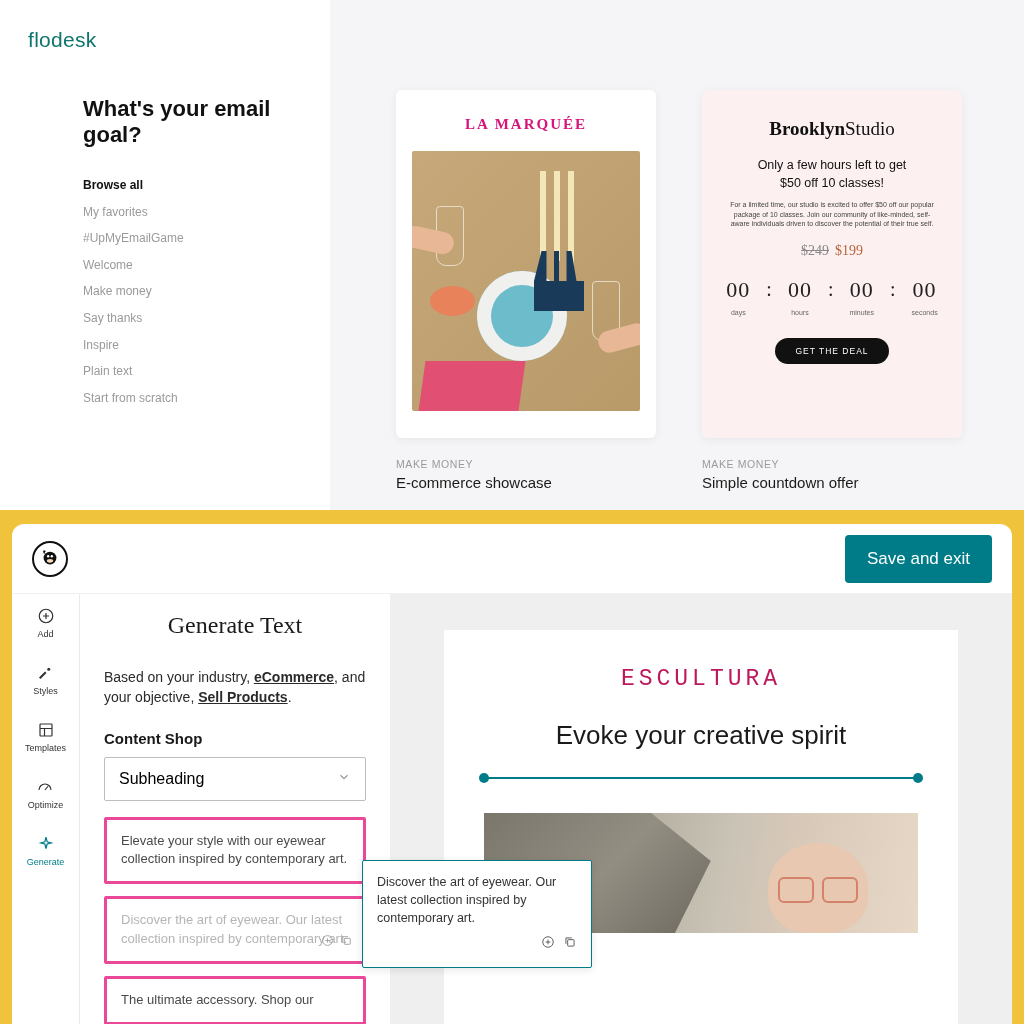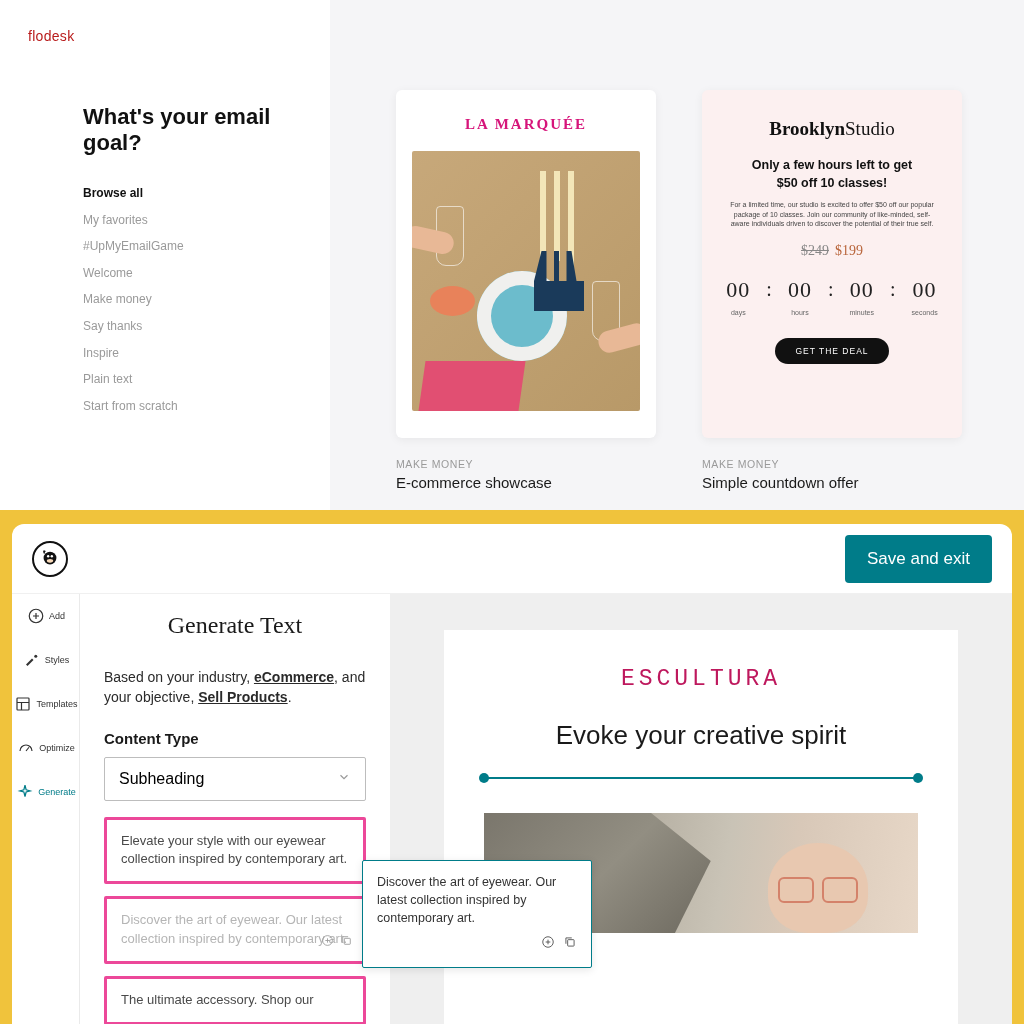--- a/index.html
+++ b/index.html
@@ -1,21 +1,21 @@
 <!DOCTYPE html>
 <html><head>
 <meta charset="utf-8">
 <style>
 * { margin: 0; padding: 0; box-sizing: border-box; }
 body { font-family: -apple-system, BlinkMacSystemFont, "Segoe UI", Helvetica, Arial, sans-serif; background: #f5f5f7; width: 1024px; height: 1024px; overflow: hidden; }
 
 
 .flodesk-section { background: #f5f5f7; height: 510px; display: flex; }
 .flodesk-sidebar { background: #fff; width: 330px; padding: 28px 28px 0 28px; }
-.flodesk-logo { font-size: 14px; font-weight: 500; letter-spacing: 0.3px; color: #b91c1c; margin-bottom: 60px; }
+.flodesk-logo { font-size: 21px; font-weight: 500; letter-spacing: 0.3px; color: #0f766e; margin-bottom: 44px; }
 .flodesk-heading { font-size: 22px; font-weight: 600; color: #111; margin-left: 55px; margin-bottom: 28px; }
 .flodesk-nav { margin-left: 55px; display: flex; flex-direction: column; gap: 8px; }
 .flodesk-nav-item { font-size: 12px; color: #9a9a9a; cursor: pointer; line-height: 1.55; }
 .flodesk-nav-item.active { color: #111; font-weight: 600; }
 
 .flodesk-main { flex: 1; padding: 90px 14px 20px 66px; display: flex; gap: 46px; }
 .template-card { width: 260px; }
 .template-preview { background: #fff; border-radius: 6px; box-shadow: 0 2px 10px rgba(0,0,0,0.06); padding: 16px 16px 20px 16px; height: 348px; display: flex; flex-direction: column; align-items: center; }
 .template-meta { margin-top: 20px; }
 .template-category { font-size: 10.5px; letter-spacing: 0.6px; color: #9a9a9a; text-transform: uppercase; margin-bottom: 4px; }
@@ -36,42 +36,42 @@
 .lamarquee-glass2 { left: 180px; top: 130px; }
 .lamarquee-hand { position: absolute; width: 50px; height: 22px; background: #e8b896; border-radius: 12px; }
 .lh1 { left: -8px; top: 78px; transform: rotate(12deg); }
 .lh2 { right: -8px; bottom: 62px; transform: rotate(-15deg); }
 
 
 .brooklyn-preview { background: #fcf0f0; }
 .brooklyn-logo { font-family: Georgia, 'Times New Roman', serif; font-size: 19px; color: #111; margin: 12px 0 16px 0; }
 .brooklyn-logo .bold { font-weight: 700; }
 .brooklyn-logo .light { font-weight: 400; }
-.brooklyn-headline { font-size: 12.5px; font-weight: 700; text-align: center; line-height: 1.45; color: #111; margin-bottom: 8px; }
+.brooklyn-headline { font-size: 12.5px; font-weight: 400; text-align: center; line-height: 1.45; color: #111; margin-bottom: 8px; }
 .brooklyn-sub { font-size: 7px; text-align: center; color: #444; line-height: 1.35; padding: 0 8px; margin-bottom: 14px; }
 .brooklyn-price { font-family: Georgia, serif; font-size: 14px; margin-bottom: 18px; }
 .brooklyn-old { text-decoration: line-through; color: #888; margin-right: 6px; }
 .brooklyn-new { color: #b8643a; }
 .brooklyn-timer { display: flex; align-items: flex-start; gap: 16px; margin-bottom: 22px; }
 .timer-unit { text-align: center; }
 .timer-val { font-family: Georgia, serif; font-size: 22px; color: #222; letter-spacing: 1px; }
 .timer-label { font-size: 7px; color: #666; margin-top: 6px; }
 .timer-sep { font-family: Georgia, serif; font-size: 20px; color: #222; margin-top: 1px; }
 .brooklyn-cta { background: #111; color: #fff; font-size: 8.5px; letter-spacing: 1px; padding: 8px 20px; border-radius: 16px; border: none; }
 
 
 .mailchimp-section { background: #f0c33c; height: 514px; padding: 14px 12px 0 12px; }
 .mailchimp-window { background: #fff; border-radius: 12px 12px 0 0; height: 100%; overflow: hidden; position: relative; }
 .mailchimp-topbar { height: 70px; display: flex; align-items: center; justify-content: space-between; padding: 0 20px; border-bottom: 1px solid #f0f0f0; }
 .mc-logo { width: 36px; height: 36px; border-radius: 50%; border: 2.5px solid #111; display: flex; align-items: center; justify-content: center; font-size: 18px; }
 .mc-save-btn { background: #007c89; color: #fff; border: none; padding: 14px 22px; font-size: 17px; border-radius: 4px; cursor: pointer; }
 
 .mailchimp-body { display: flex; height: calc(100% - 70px); }
 .mc-rail { width: 68px; background: #fff; border-right: 1px solid #eaeaea; display: flex; flex-direction: column; align-items: center; padding-top: 12px; gap: 24px; }
-.mc-rail-item { display: flex; flex-direction: row; align-items: center; gap: 3px; cursor: pointer; color: #333; }
+.mc-rail-item { display: flex; flex-direction: column; align-items: center; gap: 3px; cursor: pointer; color: #333; }
 .mc-rail-item.active { color: #007c89; }
 .mc-rail-icon { width: 20px; height: 20px; display: flex; align-items: center; justify-content: center; }
 .mc-rail-icon svg { width: 18px; height: 18px; }
 .mc-rail-label { font-size: 9px; }
 
 .mc-panel { width: 310px; background: #fff; padding: 18px 24px; position: relative; }
 .mc-panel-title { font-family: Georgia, 'Times New Roman', serif; font-size: 24px; text-align: center; margin-bottom: 28px; color: #1a1a1a; }
 .mc-panel-desc { font-size: 14px; color: #2a2a2a; line-height: 1.45; margin-bottom: 22px; }
 .mc-panel-desc .u { text-decoration: underline; font-weight: 600; }
 .mc-label { font-size: 15px; font-weight: 600; color: #1a1a1a; margin-bottom: 10px; }
@@ -252,21 +252,21 @@
             </div>
           <div class="mc-rail-label">Generate</div>
         </div>
       </div>
 
       <div class="mc-panel">
         <div class="mc-panel-title">Generate Text</div>
         <div class="mc-panel-desc">
           <span>Based on your industry, </span><span class="u">eCommerce</span><span>, and your objective, </span><span class="u">Sell Products</span><span>.</span>
         </div>
-        <div class="mc-label">Content Type</div>
+        <div class="mc-label">Content Shop</div>
         <div class="mc-select">
           <span>Subheading</span>
           <span class="mc-chevron"><svg width="14" height="14" viewBox="0 0 24 24" fill="none" stroke="currentColor" stroke-width="2">
                 <polyline points="6 9 12 15 18 9"></polyline>
               </svg></span>
         </div>
         <div class="mc-suggestion">Elevate your style with our eyewear collection inspired by contemporary art.</div>
         <div class="mc-suggestion dim">
           <span>Discover the art of eyewear. Our latest collection inspired by contemporary art.</span>
           <div class="mc-suggestion-icons">

